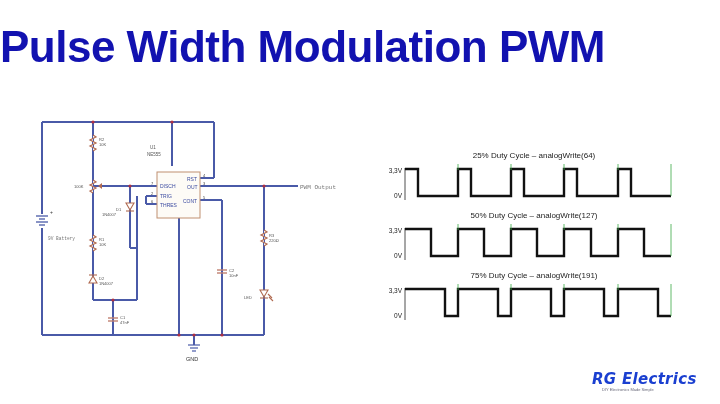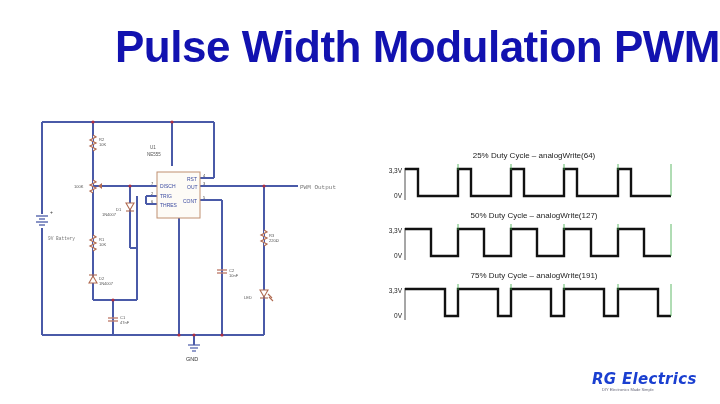--- a/index.html
+++ b/index.html
@@ -1,17 +1,17 @@
 <!DOCTYPE html>
 <html><head>
 <meta charset="utf-8">
 <style>
   html,body{margin:0;padding:0;background:#fff;}
   body{width:720px;height:404px;position:relative;overflow:hidden;font-family:"Liberation Sans",sans-serif;}
-  .title{position:absolute;left:0;top:22px;width:720px;text-align:right;font-size:44px;font-weight:bold;color:#1212b0;letter-spacing:-0.5px;font-family:"Liberation Sans",sans-serif;}
+  .title{position:absolute;left:0;top:22px;width:720px;text-align:left;font-size:44px;font-weight:bold;color:#1212b0;letter-spacing:-0.5px;font-family:"Liberation Sans",sans-serif;}
   svg{position:absolute;left:0;top:0;}
   .lbl{font-family:"Liberation Sans",sans-serif;}
   .mono{font-family:"Liberation Mono",monospace;}
   .logo{position:absolute;left:592px;top:370px;width:130px;}
   .logo-main{font-family:"DejaVu Sans",sans-serif;font-weight:bold;font-style:italic;font-size:15px;color:#1a3fd0;letter-spacing:0.3px;}
   .logo-sub{font-size:4px;color:#667;margin-left:10px;margin-top:-1px;}
 </style>
 </head>
 <body>
 

